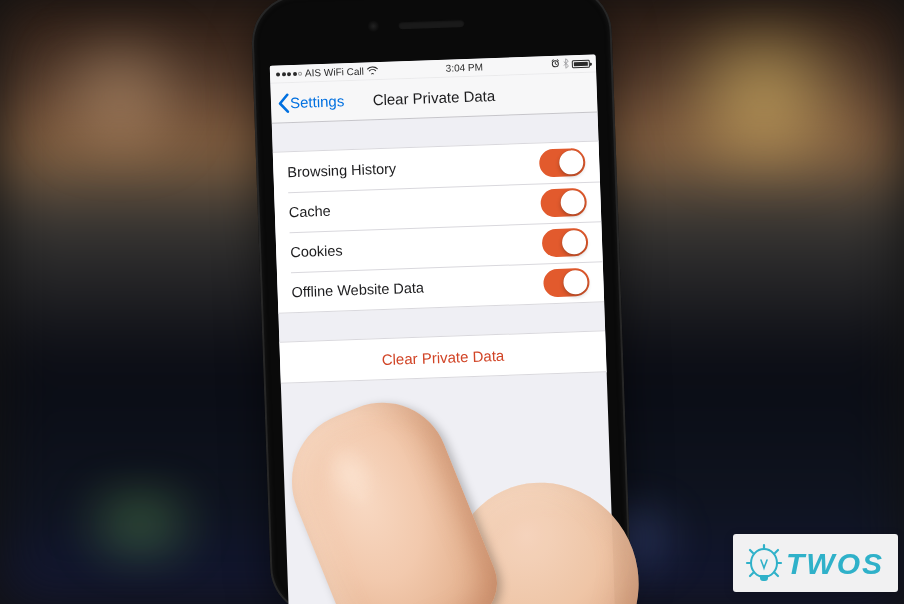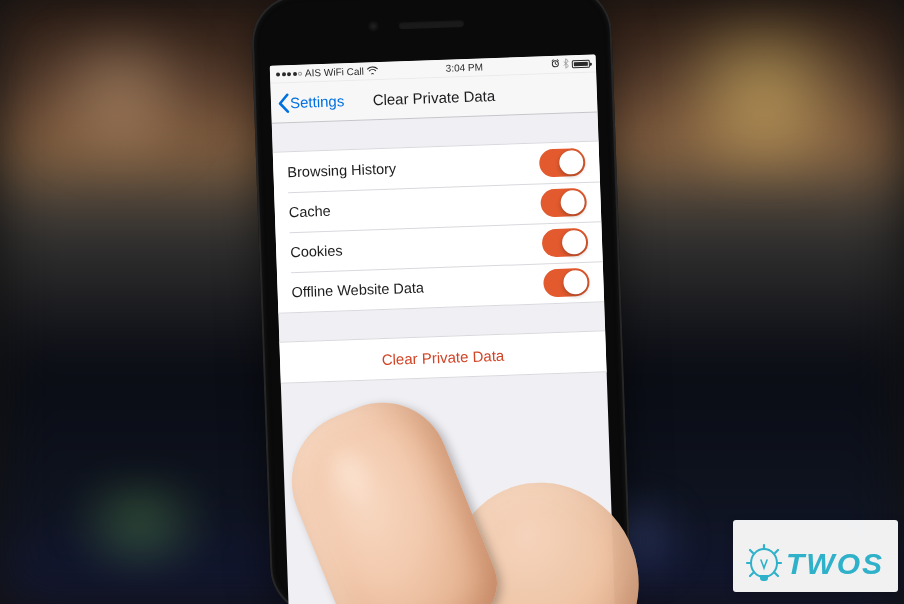--- a/index.html
+++ b/index.html
@@ -226,21 +226,21 @@
     opacity: 0.97;
   }
 
   .watermark {
     position: absolute;
     right: 6px;
     bottom: 12px;
     display: flex;
     align-items: center;
     background: rgba(255,255,255,0.94);
-    padding: 23px 14px 7px 10px;
+    padding: 9px 14px 7px 10px;
     border-radius: 3px;
     box-shadow: 0 2px 10px rgba(0,0,0,0.2);
     gap: 1px;
   }
   .watermark-logo { width: 42px; height: 42px; position: relative; }
   .watermark-text {
     font-family: Arial, sans-serif;
     font-weight: 900;
     font-size: 30px;
     letter-spacing: 2px;

